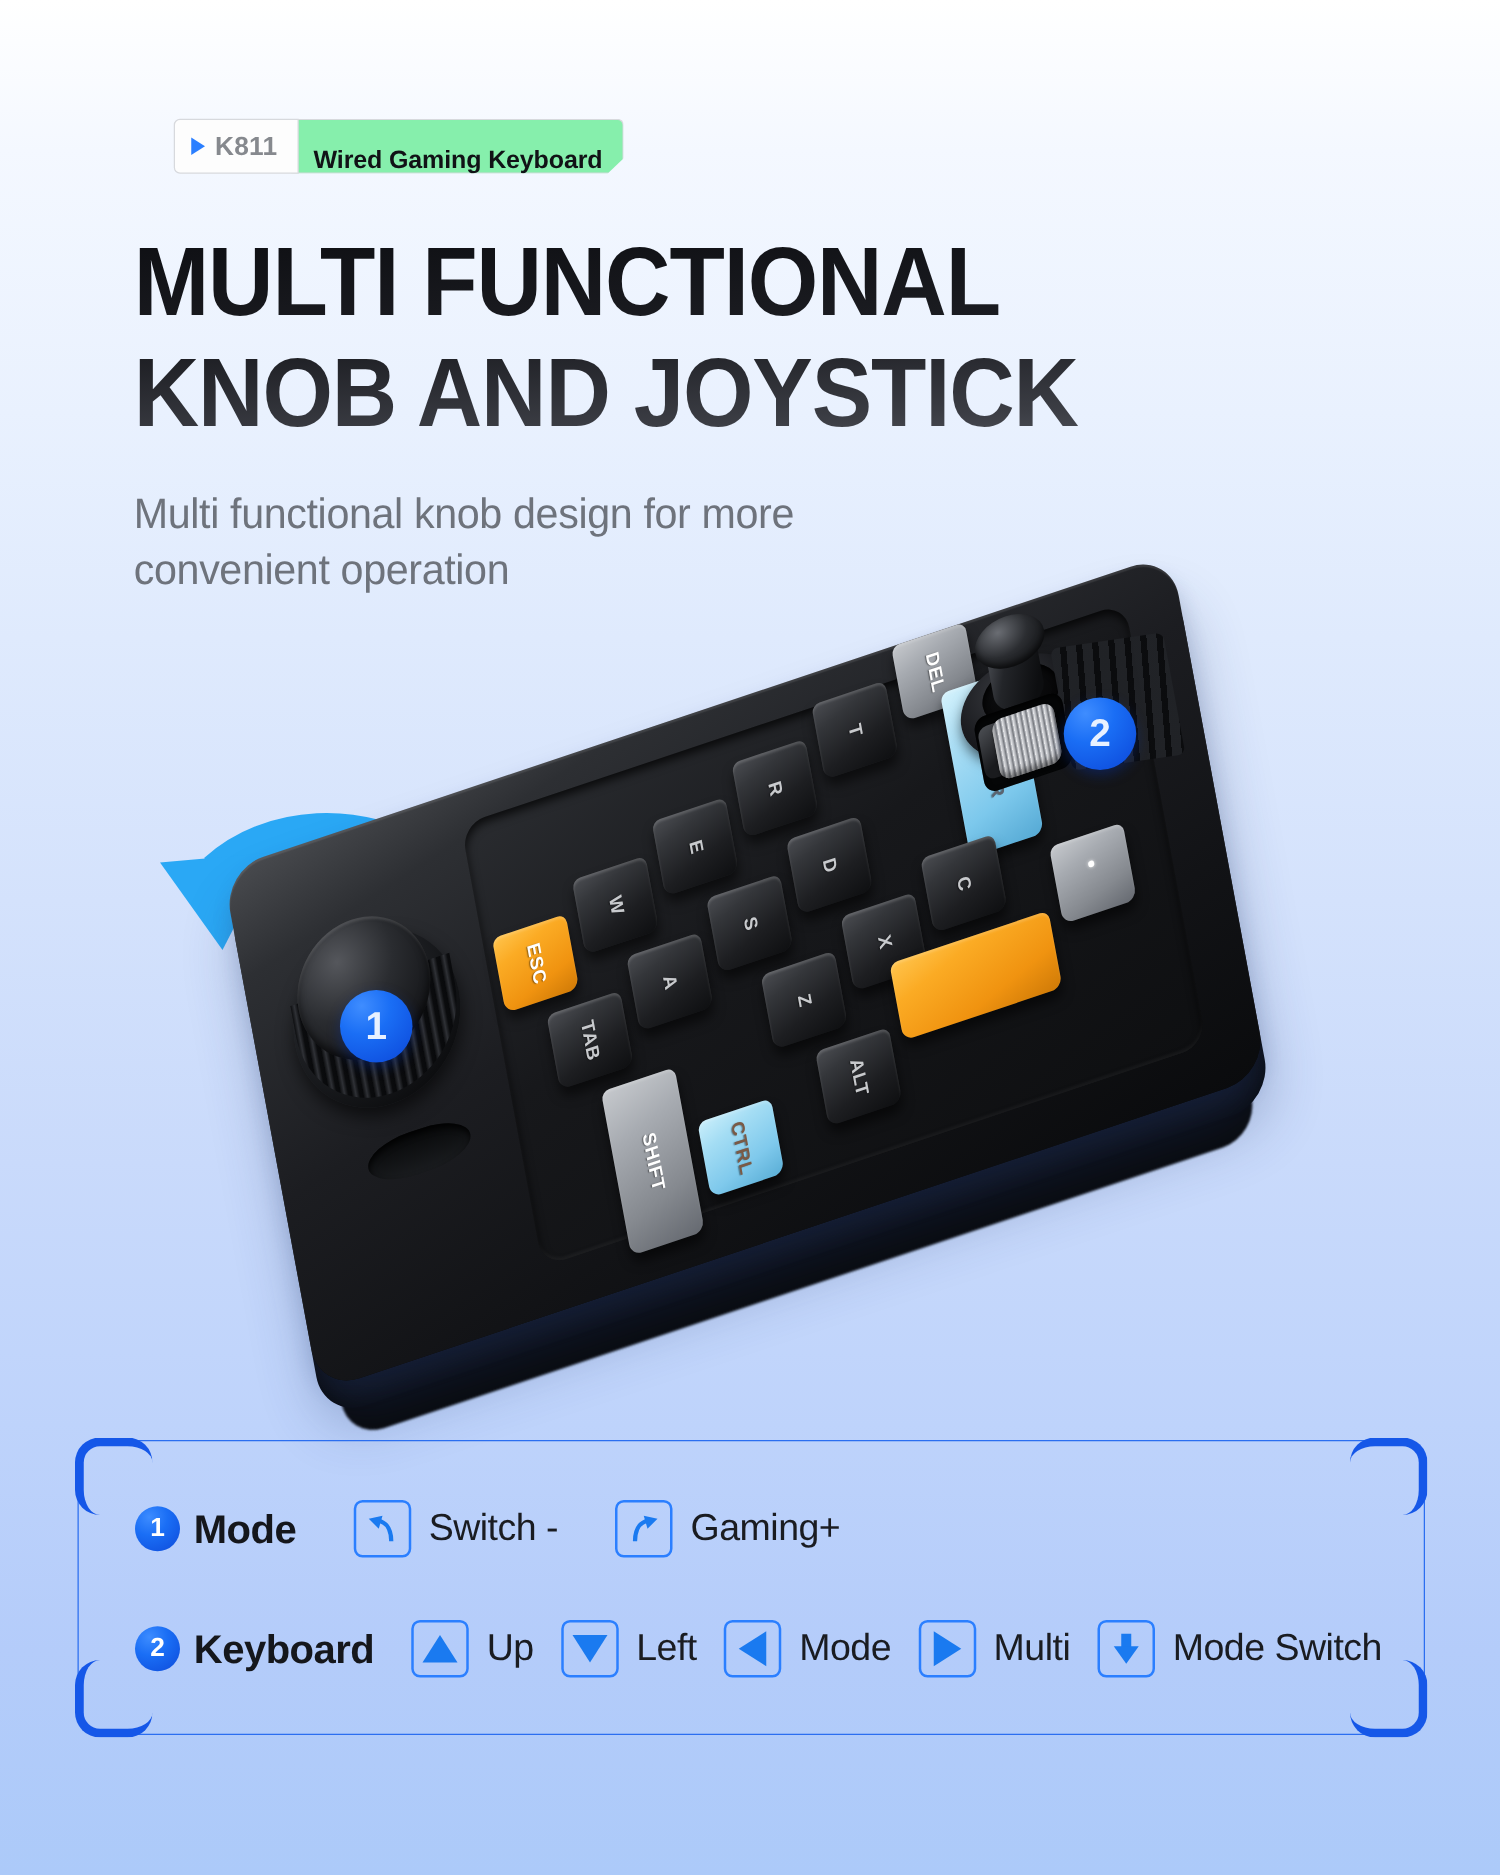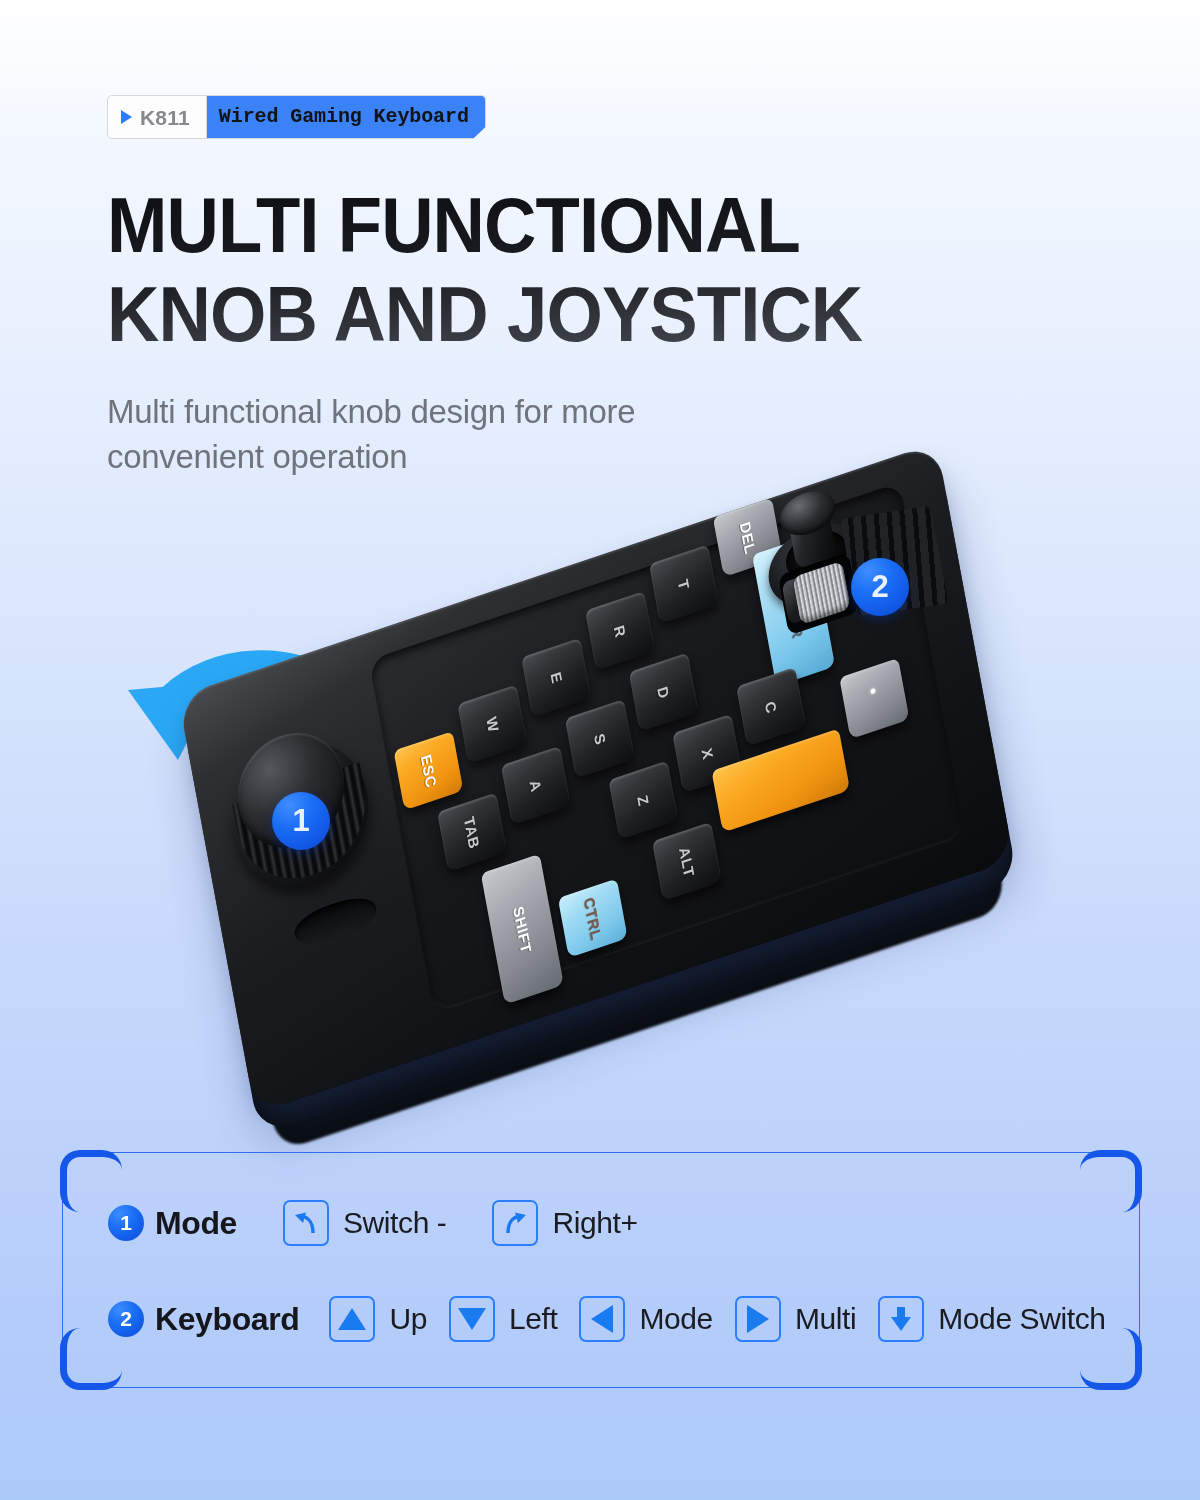--- a/index.html
+++ b/index.html
@@ -26,43 +26,42 @@
   .header { position: absolute; left: 107px; top: 95px; width: 1000px; }
 
   .badge-row { display: flex; align-items: stretch; height: 44px; }
 
   .badge-model {
     display: flex; align-items: center; gap: 8px;
     background: #fdfdfd;
     border: 1px solid #d7d9dd;
     border-radius: 5px 0 0 5px;
     padding: 0 16px 0 13px;
-    position: relative; z-index: 2;
+    position: relative; z-index: 2; margin-left: 32px;
   }
   .tri-icon {
     width: 0; height: 0;
     border-left: 11px solid #2b7fff;
     border-top: 7px solid transparent;
     border-bottom: 7px solid transparent;
   }
   .badge-model-text {
     font-size: 21px; font-weight: bold; color: #86898e;
     letter-spacing: .2px; line-height: 1;
   }
 
   .badge-desc {
-    display: flex; align-items: center;
-    background: #3b82f6;
+    display: flex; align-items: flex-end;
+    background: #86efac;
     border: 1px solid #d7d9dd;
     border-left: none;
     padding: 0 16px 0 18px;
     margin-left: -6px;
     border-radius: 0 5px 5px 0;
     clip-path: polygon(0 0, 100% 0, 100% 72%, calc(100% - 13px) 100%, 0 100%);
-    font-family: Liberation Mono, monospace;
   }
   .badge-desc-text {
     font-size: 20px; font-weight: bold; color: #111216;
     letter-spacing: -.1px; line-height: 1;
   }
 
   .headline {
     margin-top: 42px;
     font-size: 78px;
     font-weight: bold;
@@ -476,21 +475,21 @@
       </svg>
     </div>
     <span class="ltext">Switch -</span>
 
     <div class="icon-box gapL">
       <svg width="28" height="28" viewBox="0 0 28 28">
         <path d="M7,24 C7,11 14,7 21,7" stroke="#1a7af0" stroke-width="3.4" fill="none"></path>
         <path d="M25,6 L14,3.5 L17,14 Z" fill="#1a7af0"></path>
       </svg>
     </div>
-    <span class="ltext">Right+</span>
+    <span class="ltext">Gaming+</span>
   </div>
 
   <div class="lrow r2">
     <div class="lbadge">
       <span>2</span>
     </div>
     <span class="ltitle">Keyboard</span>
 
     <div class="icon-box gapM">
       <span class="tri up"></span>

